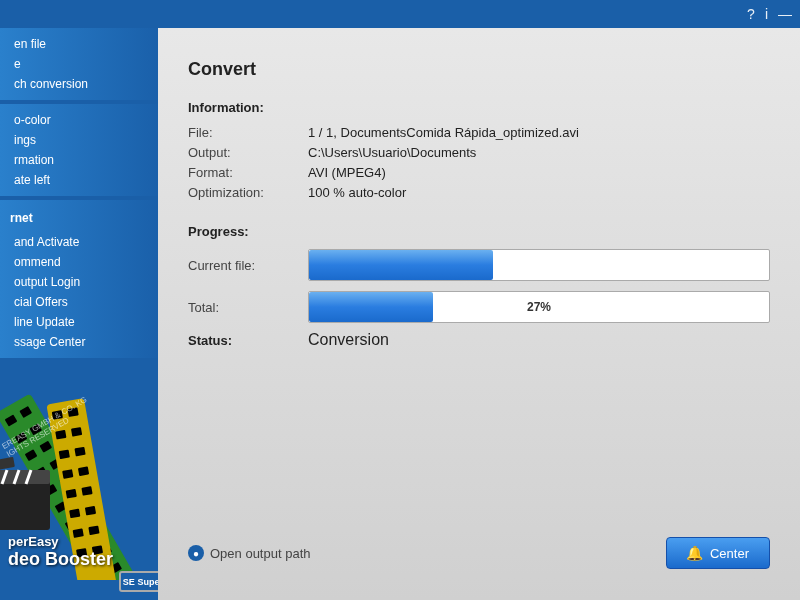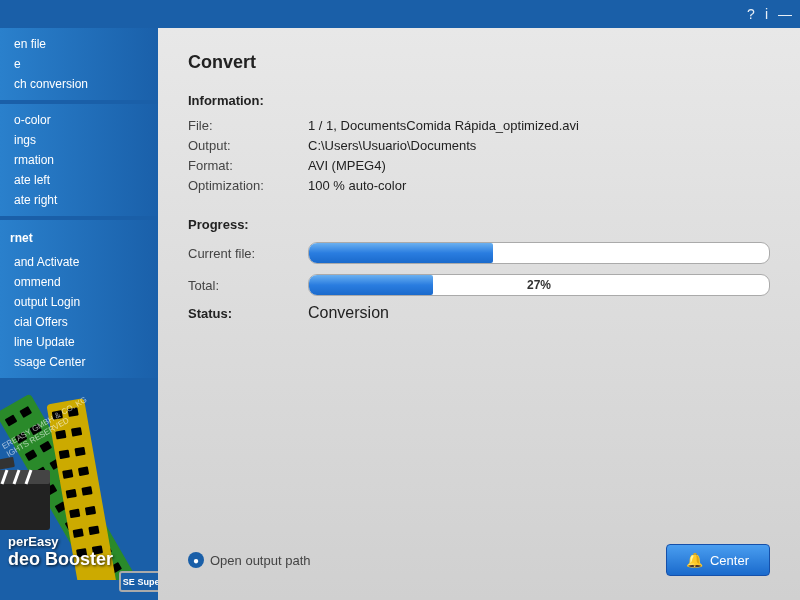--- a/index.html
+++ b/index.html
@@ -120,21 +120,21 @@
       transform: rotate(-30deg);
       transform-origin: left center;
       z-index: 10;
       white-space: nowrap;
     }
 
     
     .content-panel {
       flex: 1;
       background: linear-gradient(180deg, #e8e8e8 0%, #d0d0d0 100%);
-      padding: 24px 30px;
+      padding: 31px 30px;
       display: flex;
       flex-direction: column;
       gap: 0;
     }
 
     .panel-title {
       font-size: 18px;
       font-weight: bold;
       color: #222;
       margin-bottom: 20px;
@@ -174,22 +174,22 @@
     .progress-label {
       color: #444;
       font-size: 13px;
       display: flex;
       align-items: center;
     }
 
     .progress-bar-container {
       background: white;
       border: 1px solid #aaa;
-      border-radius: 9px;
-      height: 22px;
+      border-radius: 2px;
+      height: 32px;
       overflow: hidden;
       position: relative;
     }
 
     .progress-bar-fill {
       height: 100%;
       background: linear-gradient(180deg, #6ab0f0 0%, #2a7de0 50%, #1a6acc 100%);
       border-radius: 2px;
     }
 
@@ -296,21 +296,20 @@
       <div class="sidebar-item">en file</div>
       <div class="sidebar-item">e</div>
       <div class="sidebar-item">ch conversion</div>
     </div>
 
     <div class="sidebar-group">
       <div class="sidebar-item">o-color</div>
       <div class="sidebar-item">ings</div>
       <div class="sidebar-item">rmation</div>
       <div class="sidebar-item">ate left</div>
-      <div class="sidebar-item">ate right</div>
     </div>
 
     <div class="sidebar-group">
       <div class="sidebar-section-header">rnet</div>
       <div class="sidebar-item">and Activate</div>
       <div class="sidebar-item">ommend</div>
       <div class="sidebar-item">output Login</div>
       <div class="sidebar-item">cial Offers</div>
       <div class="sidebar-item">line Update</div>
       <div class="sidebar-item">ssage Center</div>

